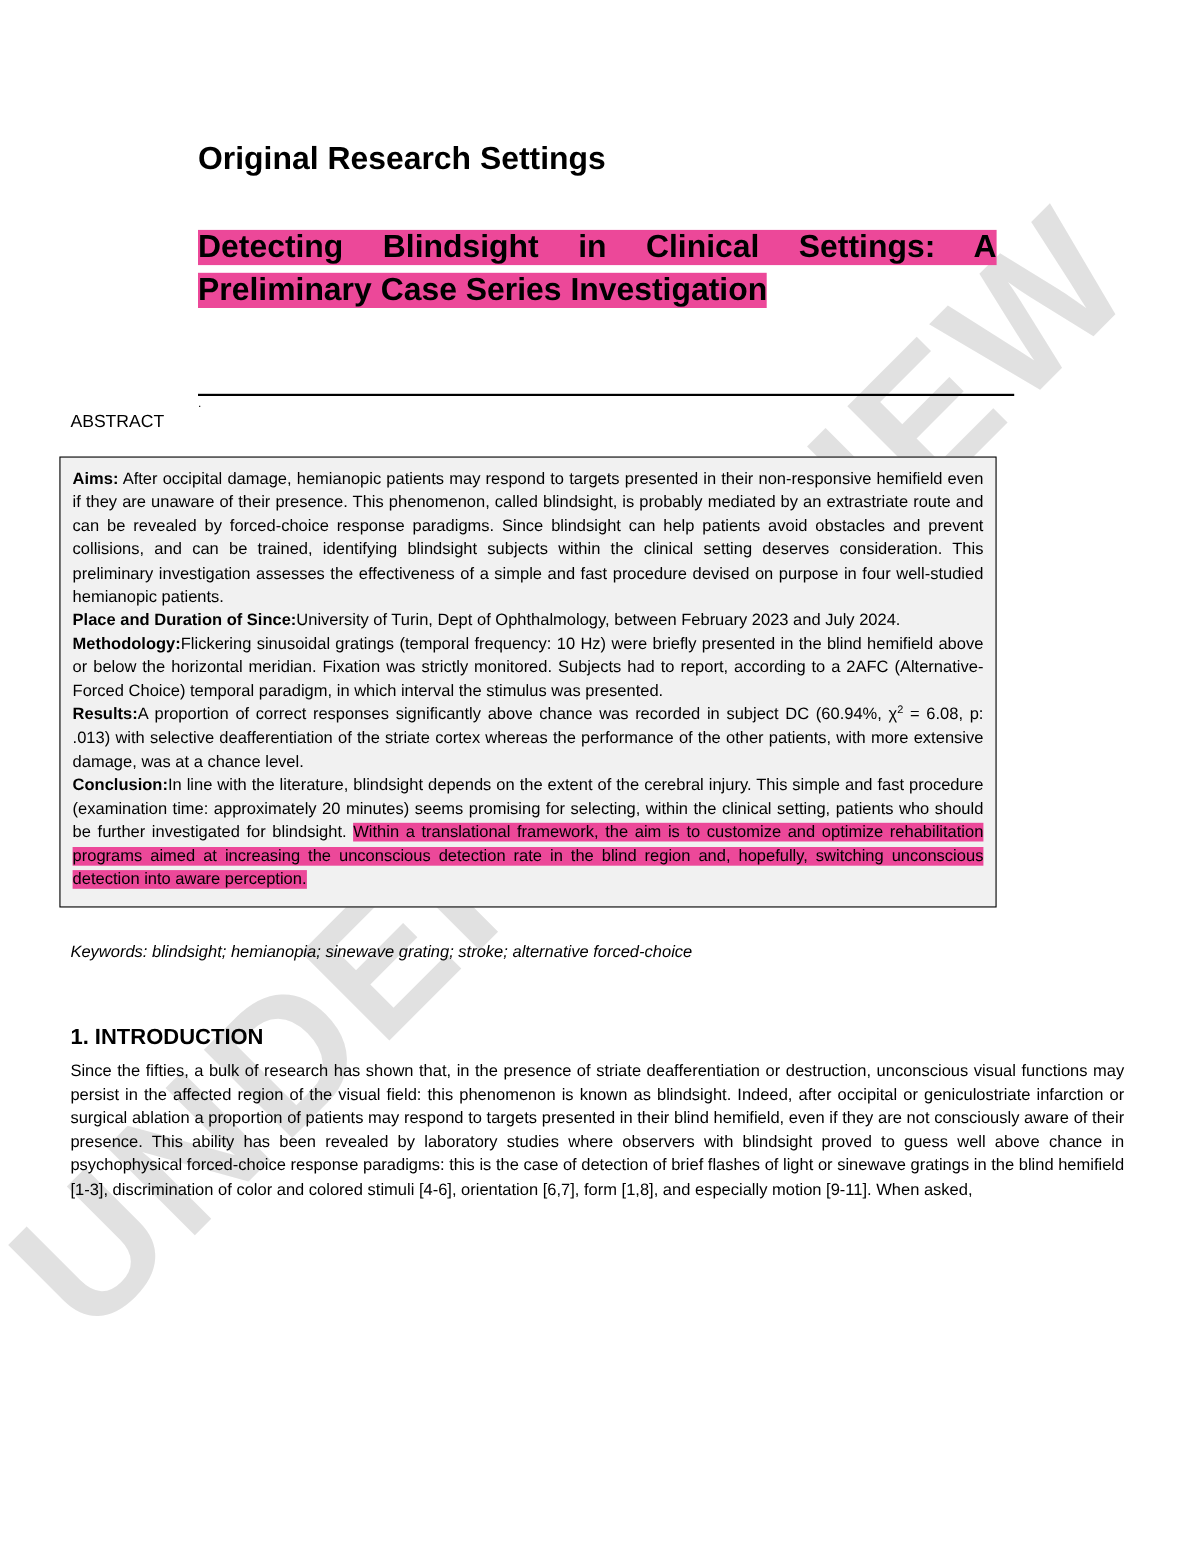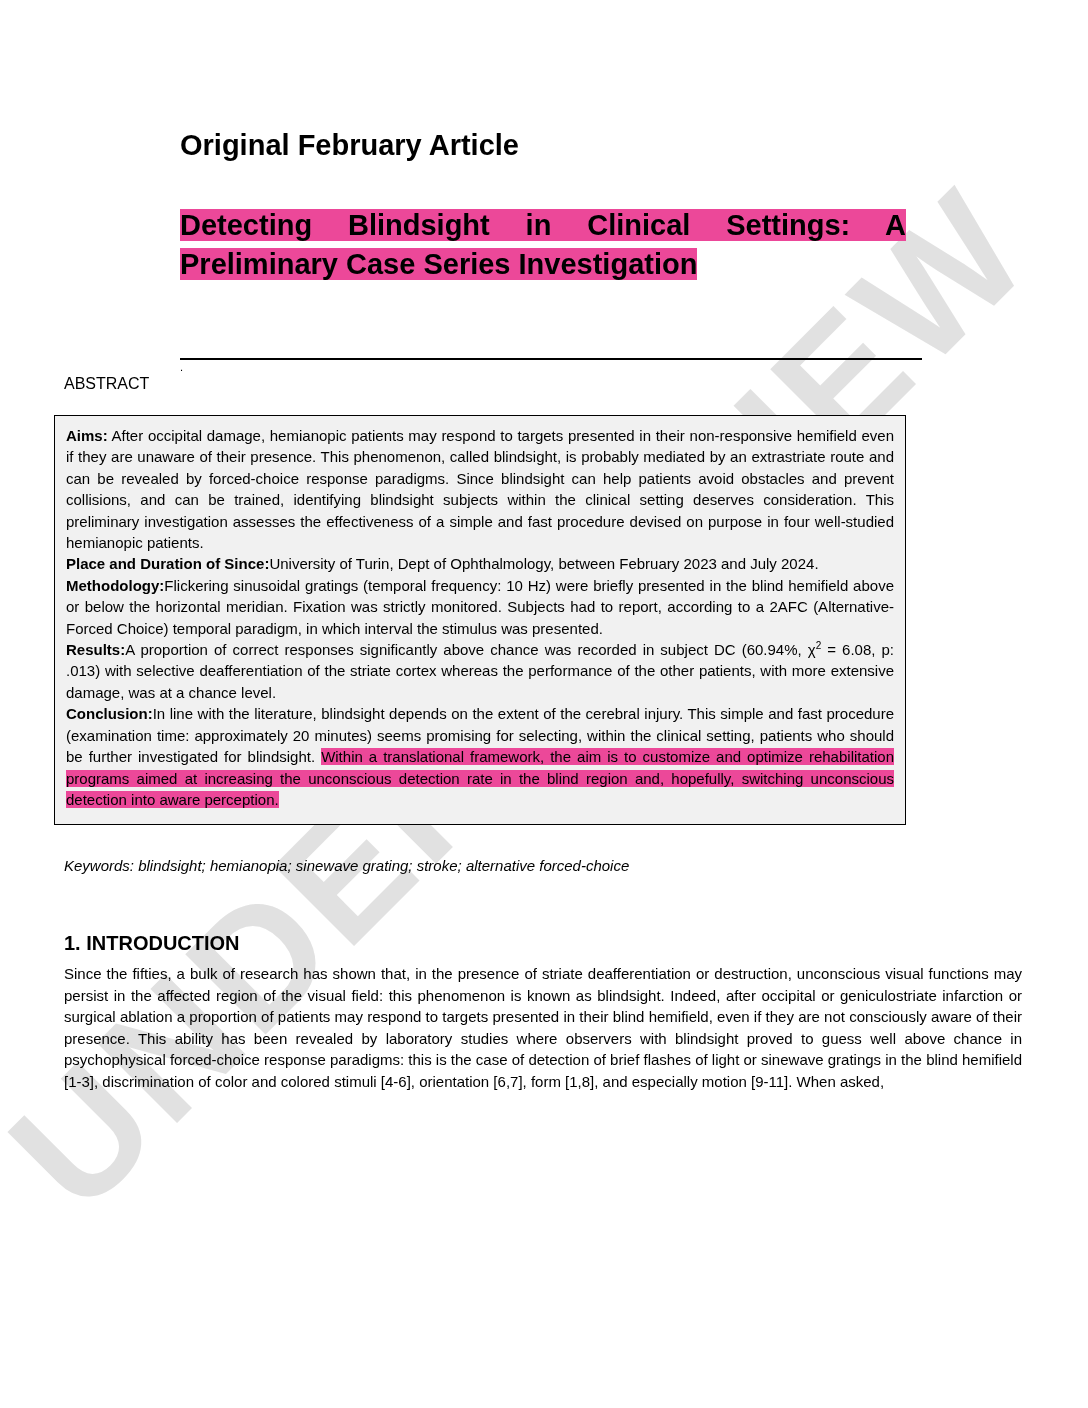--- a/index.html
+++ b/index.html
@@ -90,21 +90,21 @@
 </style>
 </head>
 <body>
 
 <div class="page">
 
   <div class="watermark">UNDER REVIEW</div>
 
   <div class="content">
 
-    <h1 class="article-type">Original February Article</h1>
+    <h1 class="article-type">Original Research Settings</h1>
 
     <h2 class="paper-title"><mark class="hl-title">Detecting Blindsight in Clinical Settings: A Preliminary Case Series Investigation</mark></h2>
 
     <div class="rule"></div>
 
     <div class="dot">.</div>
 
     <h3 class="abstract-heading">ABSTRACT</h3>
 
     <div class="abstract-box">

